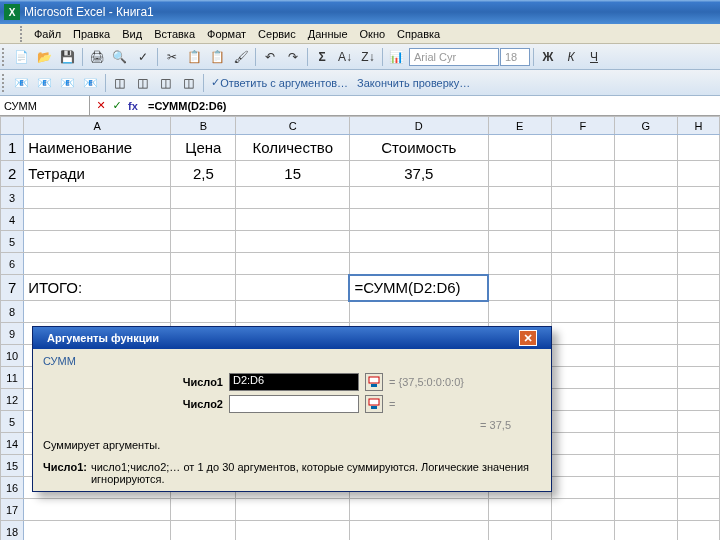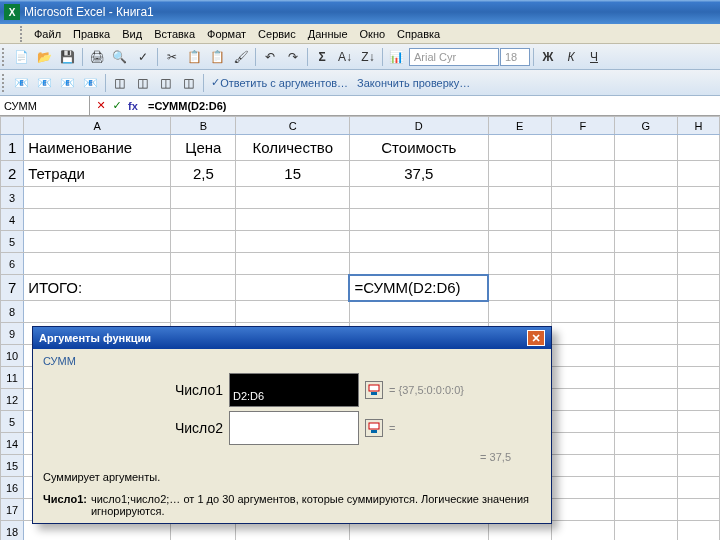--- a/index.html
+++ b/index.html
@@ -24,27 +24,27 @@
 table.grid{border-collapse:collapse;width:100%}
 .grid th,.grid td{border:1px solid #c0c0c0;font-size:11px;overflow:hidden;white-space:nowrap}
 .grid thead th{background:#e4ecf7;height:18px;text-align:center;font-weight:normal;border-bottom:1px solid #9cb6d6}
 .grid .rowhdr{background:#e4ecf7;width:22px;text-align:center;border-right:1px solid #9cb6d6}
 .grid td{padding:2px 4px;height:22px}
 .grid .bigrow td{height:26px;font-size:15px}
 .grid .corner{background:#e4ecf7;width:22px}
 .num{text-align:center}
 .editing{border:2px solid #5080c0!important;font-size:15px}
 .dialog{position:absolute;left:32px;top:326px;width:520px;background:#ece9d8;border:1px solid #0a246a;box-shadow:6px 6px 8px rgba(0,0,0,.3)}
-.dlg-title{height:22px;background:linear-gradient(#3d78cf,#0a3d9e);color:#fff;display:flex;align-items:center;padding:0 6px;font-size:11px;font-weight:bold;justify-content:space-between}
+.dlg-title{height:22px;background:linear-gradient(#3d78cf,#0a3d9e);color:#fff;display:flex;align-items:center;padding:0 14px;font-size:11px;font-weight:bold;justify-content:space-between}
 .dlg-close{width:18px;height:16px;background:#d6602b;color:#fff;display:flex;align-items:center;justify-content:center;font-size:11px;font-weight:bold;border:1px solid #fff}
 .dlg-body{padding:6px 10px}
 .dlg-func{color:#2a5a9a;font-size:11px;margin-bottom:6px}
 .argrow{display:flex;align-items:center;margin:4px 0;gap:6px}
-.argrow .lbl{width:180px;text-align:right;font-weight:normal;font-size:14px}
-.argrow .inp{border:1px solid #7a7a7a;background:#fff;width:130px;height:18px;padding:16px 3px;font-size:11px}
+.argrow .lbl{width:180px;text-align:right;font-weight:bold;font-size:11px}
+.argrow .inp{border:1px solid #7a7a7a;background:#fff;width:130px;height:18px;padding:0 3px;font-size:11px}
 .argrow .inp.sel{background:#000;color:#fff}
 .refbtn{width:18px;height:18px;border:1px solid #7a7a7a;background:#ece9d8;display:flex;align-items:center;justify-content:center}
 .refbtn svg{width:12px;height:12px}
 .eqtxt{color:#888;font-size:11px}
 .dlg-desc{margin-top:8px;font-size:11px}
 .dlg-hint{margin-top:10px;font-size:11px;display:flex;gap:4px}
 .dlg-hint .b{font-weight:bold}
 .col-A{width:140px}.col-B{width:62px}.col-C{width:108px}.col-D{width:132px}.col-E,.col-F,.col-G{width:60px}.col-H{width:40px}
 </style>
 </head>

